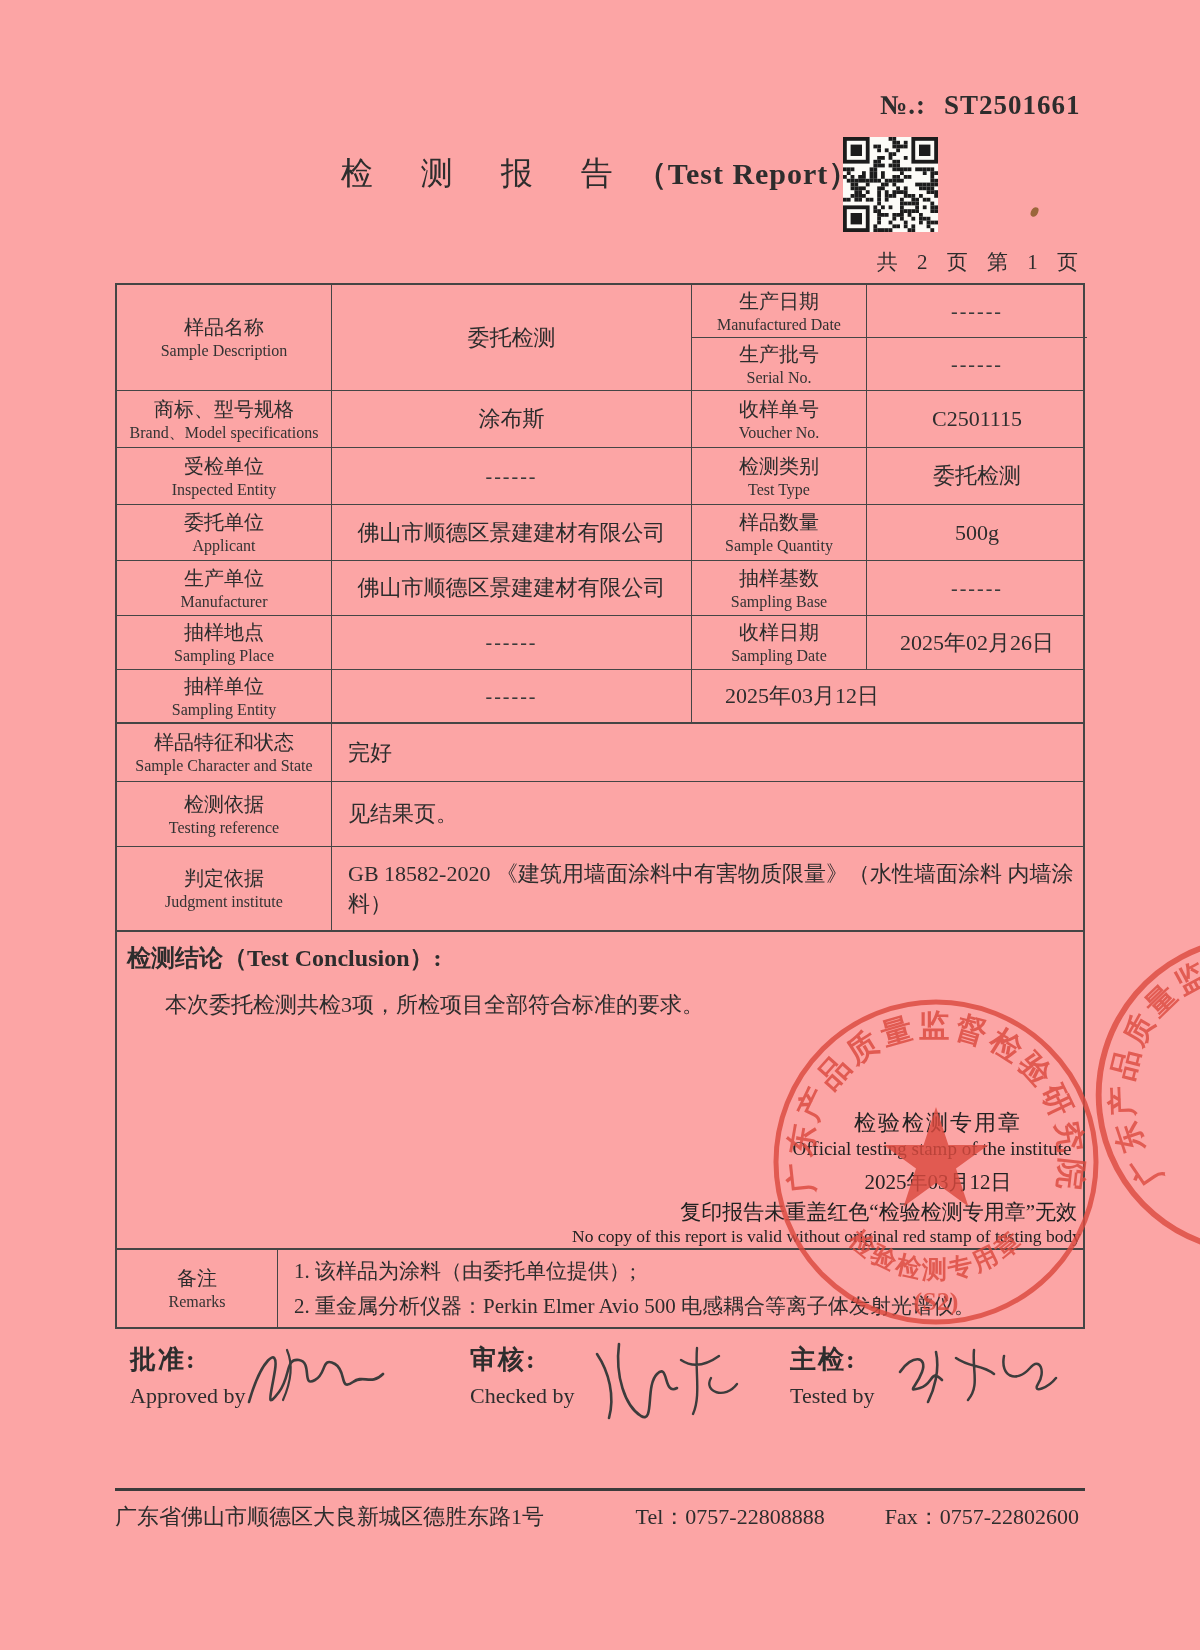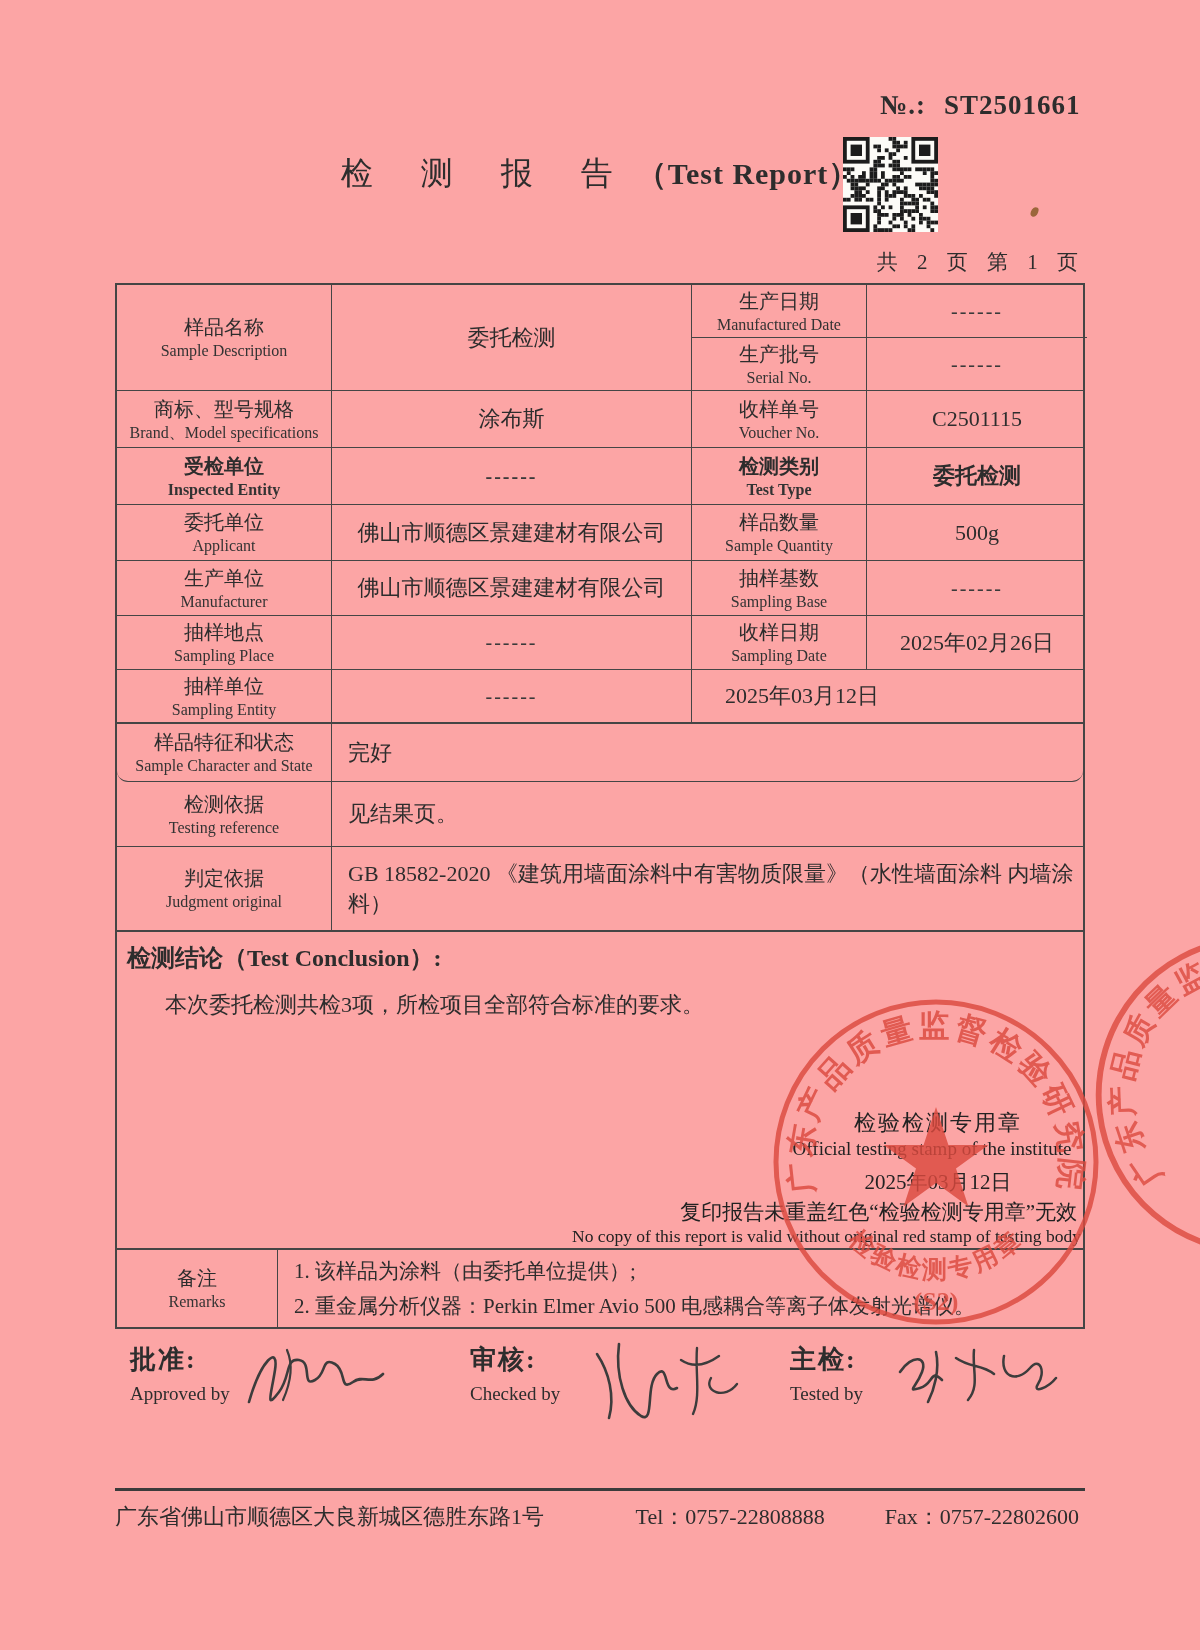--- a/index.html
+++ b/index.html
@@ -34,23 +34,23 @@
   .lab .cn { font-size:20px; line-height:27px; }
   .lab .en { font-size:16px; line-height:20px; color:#333; }
   .val { font-size:22px; }
   .val.left { align-items:flex-start; padding-left:16px; }
   .dash { letter-spacing:2px; font-size:20px; color:#3a3a3a; }
   .rpair { display:flex; flex-direction:column; flex:1; }
   .rpair .sub { display:flex; flex:1; border-bottom:1px solid #454545; }
   .rpair .sub:last-child { border-bottom:none; }
   .rpair .sub .cell { height:auto; }
 
-  .h-r1 { height:106px; } .h-r2 { height:57px; } .h-r3 { height:57px;font-weight:bold; }
+  .h-r1 { height:106px; } .h-r2 { height:57px; } .h-r3 { height:57px; }
   .h-r4 { height:56px; } .h-r5 { height:55px; } .h-r6 { height:54px; }
-  .h-r7 { height:54px; } .h-r8 { height:58px;border-radius:11px; } .h-r9 { height:65px; }
+  .h-r7 { height:54px; } .h-r8 { height:58px; } .h-r9 { height:65px; }
   .h-r10 { height:85px; } .h-r11 { height:318px; } .h-r12 { height:77px; }
 
   
   #conclusion-cell { position:relative; width:100%; }
   #conclusion-heading { position:absolute; top:10px; left:10px; font-size:24px; font-weight:bold; }
   #conclusion-text { position:absolute; top:58px; left:48px; font-size:22px; }
   .stamp-overlay { position:absolute; color:#222; }
   #stamp-cn  { top:176px; left:690px; width:262px; text-align:center; font-size:22px; letter-spacing:2px; }
   #stamp-en  { top:206px; left:550px; width:530px; text-align:center; font-size:19px; }
   #stamp-date{ top:236px; left:690px; width:262px; text-align:center; font-size:21px; }
@@ -62,21 +62,21 @@
   .crv { flex:1; display:flex; justify-content:space-evenly; align-items:flex-start; padding-left:16px; font-size:21px; }
 
   
   .seal { position:absolute; pointer-events:none; }
   #seal-main { top:988px; left:762px; width:348px; height:348px; opacity:.82; }
   #seal-edge { top:925px; left:1085px; width:340px; height:340px; opacity:.8; transform:rotate(-28deg); }
 
   
   .sig-group { position:absolute; }
   .sig-label .cn { font-size:26px; font-weight:bold; letter-spacing:2px; }
-  .sig-label .en { font-size:19px; margin-top:6px; }
+  .sig-label .en { font-size:22px; margin-top:6px; }
   .sig-svg { position:absolute; }
   #sig-approved { top:1342px; left:130px; }
   #sig-checked  { top:1342px; left:470px; }
   #sig-tested   { top:1342px; left:790px; }
 
   
   #footer-rule { position:absolute; top:1488px; left:115px; width:970px; height:3px; background:#3b3b3b; }
   #footer { position:absolute; top:1502px; left:115px; width:970px; display:flex; font-size:22px; }
   #footer .addr { flex:none; }
   #footer .tel { margin-left:auto; margin-right:60px; }
@@ -428,21 +428,21 @@
       <div class="cell c1 lab">
         <div class="cn">检测依据</div>
         <div class="en">Testing reference</div>
       </div>
       <div class="cell cwide val left">见结果页。</div>
     </div>
 
     <div class="trow h-r10 thick">
       <div class="cell c1 lab">
         <div class="cn">判定依据</div>
-        <div class="en">Judgment original</div>
+        <div class="en">Judgment institute</div>
       </div>
       <div class="cell cwide val left">GB 18582-2020 《建筑用墙面涂料中有害物质限量》（水性墙面涂料 内墙涂料）</div>
     </div>
 
     <div class="trow h-r11 thick">
       <div id="conclusion-cell">
         <div id="conclusion-heading">检测结论（Test Conclusion）:</div>
         <div id="conclusion-text">本次委托检测共检3项，所检项目全部符合标准的要求。</div>
         <div id="stamp-cn" class="stamp-overlay">检验检测专用章</div>
         <div id="stamp-en" class="stamp-overlay">Official testing stamp of the institute</div>

